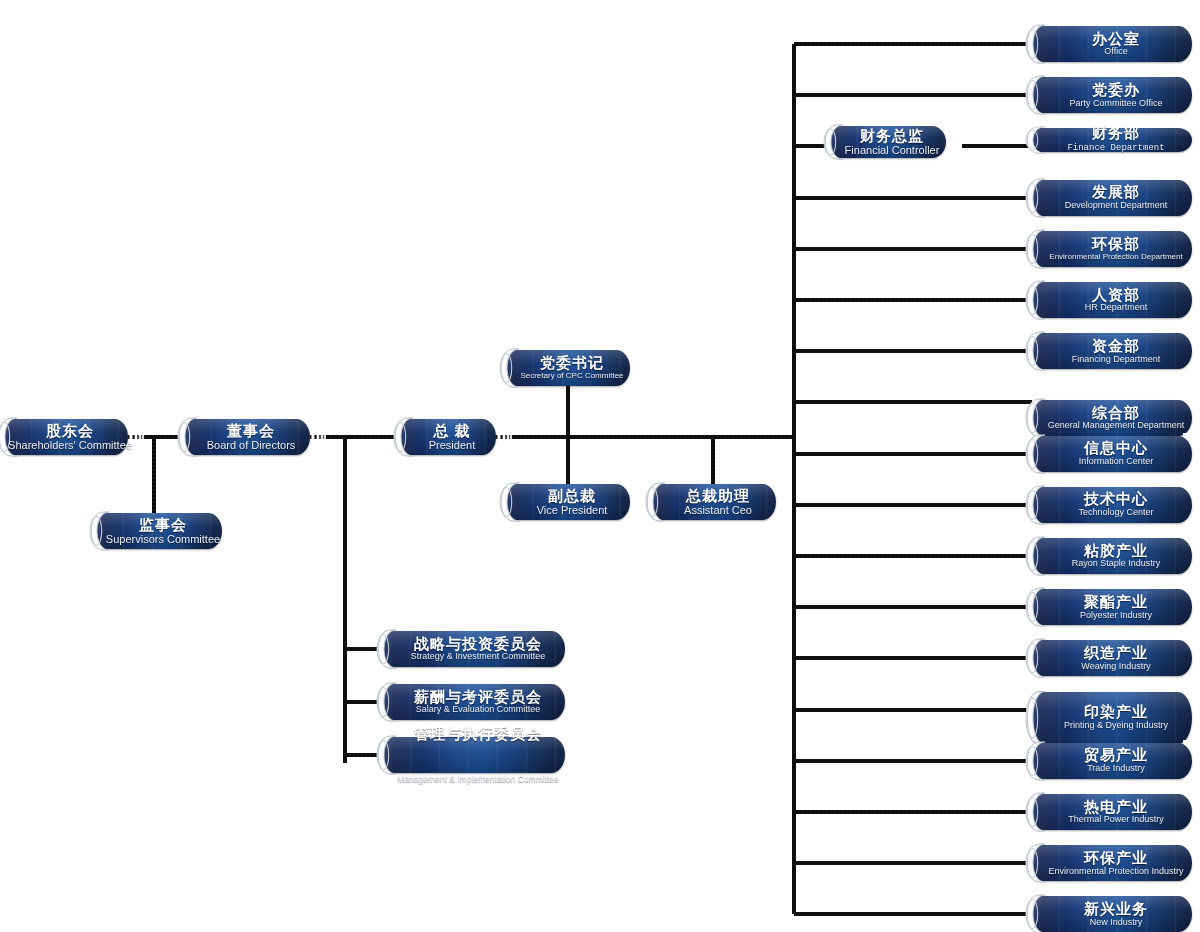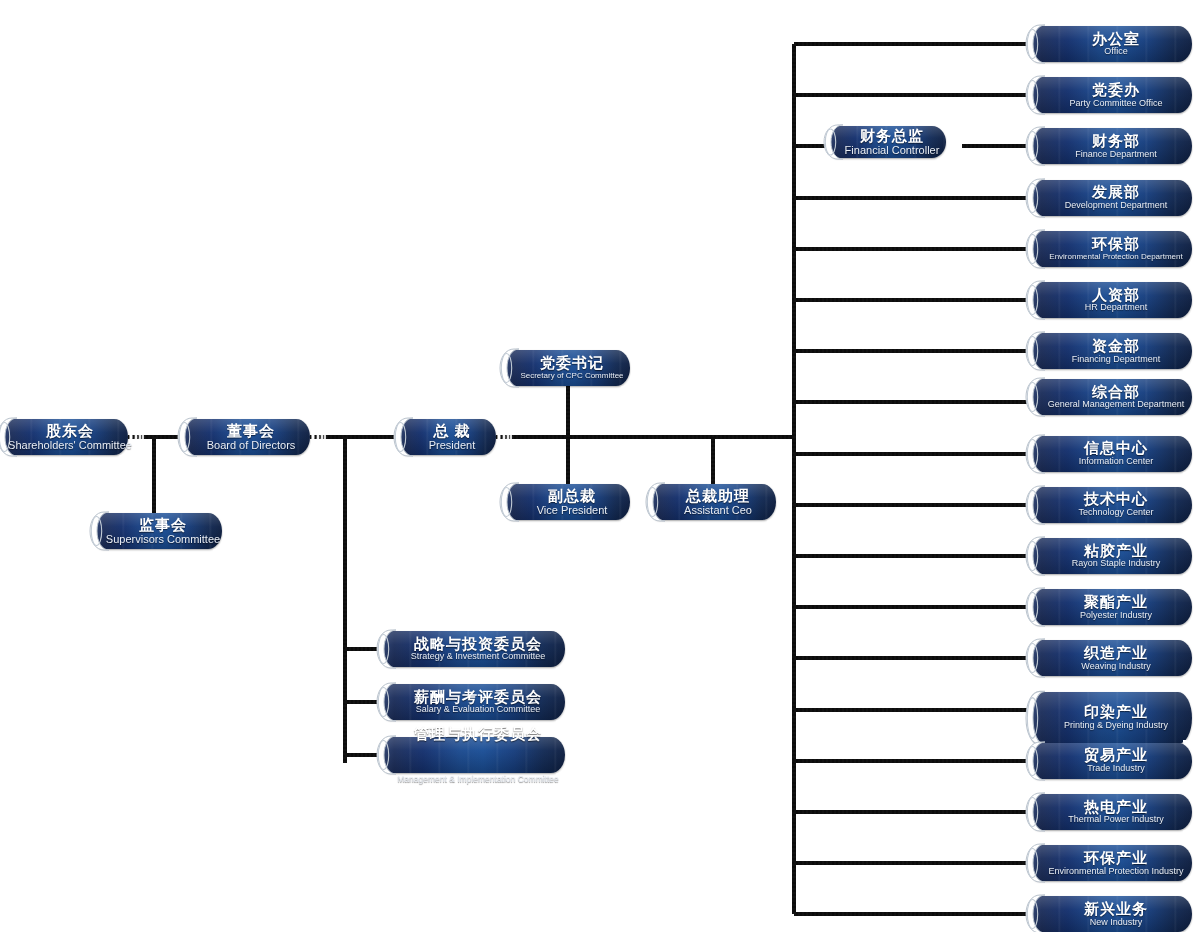--- a/index.html
+++ b/index.html
@@ -416,21 +416,21 @@
             <path d="M8,2 C14,3 19,10 19,20 C19,30 14,37 8,38" fill="none" stroke="#ffffff" stroke-width="2.6" opacity=".95"></path>
             <path d="M14,4 C19,5 23,11 23,20 C23,29 19,35 14,36" fill="none" stroke="#ffffff" stroke-width="2.4" opacity=".9"></path>
             <path d="M19,6 C23,8 26,13 26,20 C26,27 23,32 19,34" fill="none" stroke="#ffffff" stroke-width="2.2" opacity=".85"></path>
           </svg>
         </div>
         <div class="txt">
           <div class="zh">党委办</div>
           <div class="en">Party Committee Office</div>
         </div>
       </div>
-      <div class="node sz-dept" style="left: 1032px; top: 128.4px; width: 160px; height: 36px;">
+      <div class="node sz-dept" style="left: 1032px; top: 128.4px; width: 160px; height: 24px; font-family: Liberation Mono, monospace;">
         <div class="cap"></div>
         <div class="lend">
           <svg viewBox="0 0 26 40" preserveAspectRatio="none">
             <path d="M17,1 C9,1 3,9 3,20 C3,31 9,39 17,39 L22,39 C15,39 10,31 10,20 C10,9 15,1 22,1 Z" fill="#ffffff" stroke="#b9c2cc" stroke-width="1"></path>
             <ellipse cx="9.5" cy="20" rx="5.2" ry="14.5" fill="none" stroke="#c2cbd5" stroke-width="1.1"></ellipse>
           </svg>
         </div>
         <div class="rend">
           <svg viewBox="0 0 28 40" preserveAspectRatio="none">
             <path d="M2,1 C9,1 14,9 14,20 C14,31 9,39 2,39" fill="none" stroke="#ffffff" stroke-width="3"></path>
@@ -521,21 +521,21 @@
             <path d="M8,2 C14,3 19,10 19,20 C19,30 14,37 8,38" fill="none" stroke="#ffffff" stroke-width="2.6" opacity=".95"></path>
             <path d="M14,4 C19,5 23,11 23,20 C23,29 19,35 14,36" fill="none" stroke="#ffffff" stroke-width="2.4" opacity=".9"></path>
             <path d="M19,6 C23,8 26,13 26,20 C26,27 23,32 19,34" fill="none" stroke="#ffffff" stroke-width="2.2" opacity=".85"></path>
           </svg>
         </div>
         <div class="txt">
           <div class="zh">资金部</div>
           <div class="en">Financing Department</div>
         </div>
       </div>
-      <div class="node sz-dept" style="left: 1032px; top: 379px; width: 160px; height: 36px;">
+      <div class="node sz-dept" style="left: 1032px; top: 400px; width: 160px; height: 36px;">
         <div class="cap"></div>
         <div class="lend">
           <svg viewBox="0 0 26 40" preserveAspectRatio="none">
             <path d="M17,1 C9,1 3,9 3,20 C3,31 9,39 17,39 L22,39 C15,39 10,31 10,20 C10,9 15,1 22,1 Z" fill="#ffffff" stroke="#b9c2cc" stroke-width="1"></path>
             <ellipse cx="9.5" cy="20" rx="5.2" ry="14.5" fill="none" stroke="#c2cbd5" stroke-width="1.1"></ellipse>
           </svg>
         </div>
         <div class="rend">
           <svg viewBox="0 0 28 40" preserveAspectRatio="none">
             <path d="M2,1 C9,1 14,9 14,20 C14,31 9,39 2,39" fill="none" stroke="#ffffff" stroke-width="3"></path>

